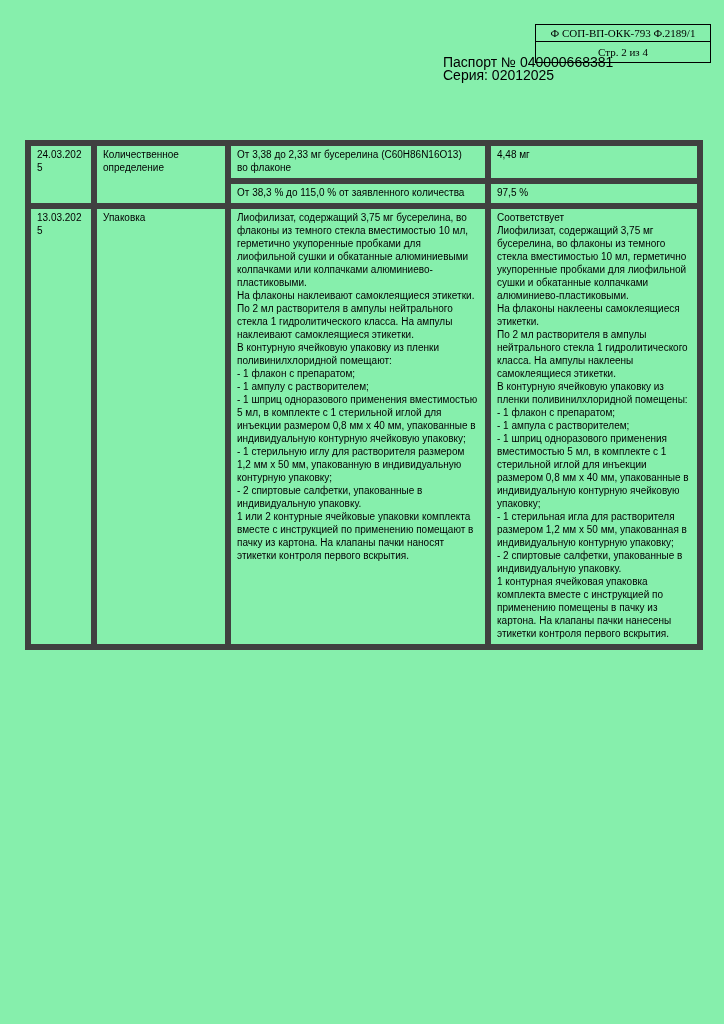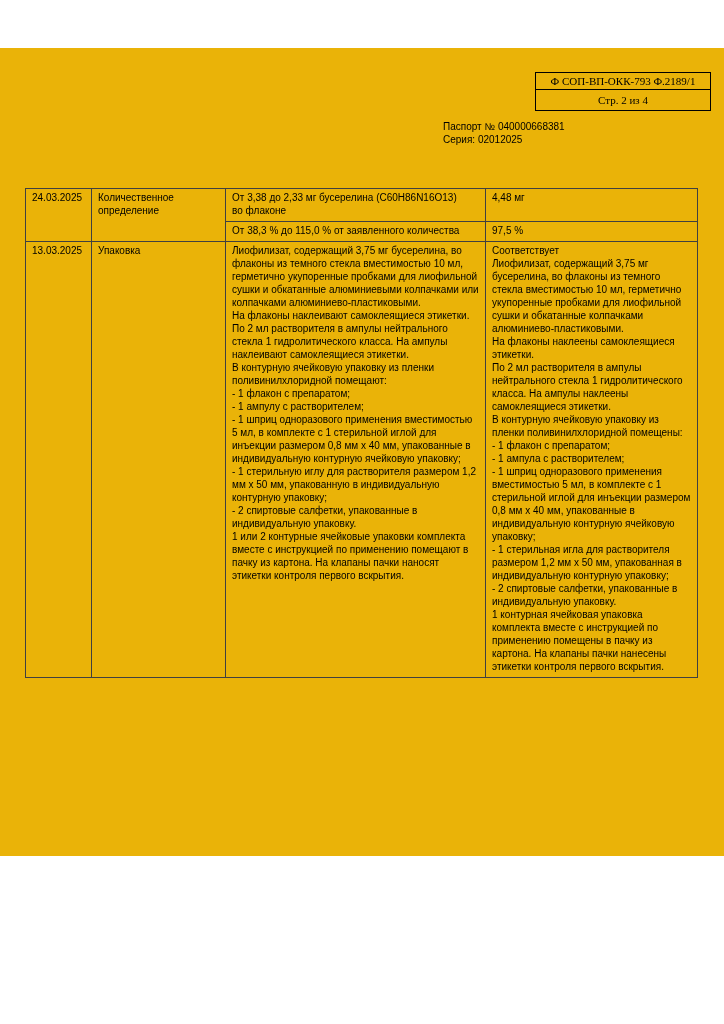--- a/index.html
+++ b/index.html
@@ -1,24 +1,23 @@
 <!DOCTYPE html>
 <html><head>
 <meta charset="utf-8">
 <style>
   html, body { margin: 0; padding: 0; background: #ffffff; }
   .page {
     position: relative;
     width: 724px;
-    height: 808px;
-    background: #eab308;
+    height: 1024px;
+    background: #86efac;
     color: #000000;
     font-family: "Liberation Sans", sans-serif;
     overflow: hidden;
-    margin-top: 48px;
   }
 
   
   .stamp {
     position: absolute;
     top: 24px;
     right: 13px;
     width: 174px;
     border: 1px solid #000;
     font-family: "Liberation Serif", serif;
@@ -26,38 +25,38 @@
     line-height: 14px;
     text-align: center;
   }
   .stamp-code { padding: 1px 3px; }
   .stamp-page { border-top: 1px solid #000; padding: 3px 3px; }
 
   
   .doc-header {
     position: absolute;
     left: 443px;
-    top: 72px;
+    top: 56px;
     width: 260px;
-    font-size: 10px;
+    font-size: 14px;
     line-height: 13px;
   }
   .pre { white-space: pre-line; }
 
   
   .results-table {
     position: absolute;
     left: 25px;
     top: 140px;
     width: 672px;
     border-collapse: collapse;
     table-layout: fixed;
   }
   .results-table td {
-    border: 1px solid #404040;
+    border: 6px solid #404040;
     vertical-align: top;
     padding: 2px 6px 4px 6px;
     font-size: 10px;
     line-height: 13px;
     white-space: pre-line;
     word-wrap: break-word;
   }
 </style>
 </head>
 <body>

